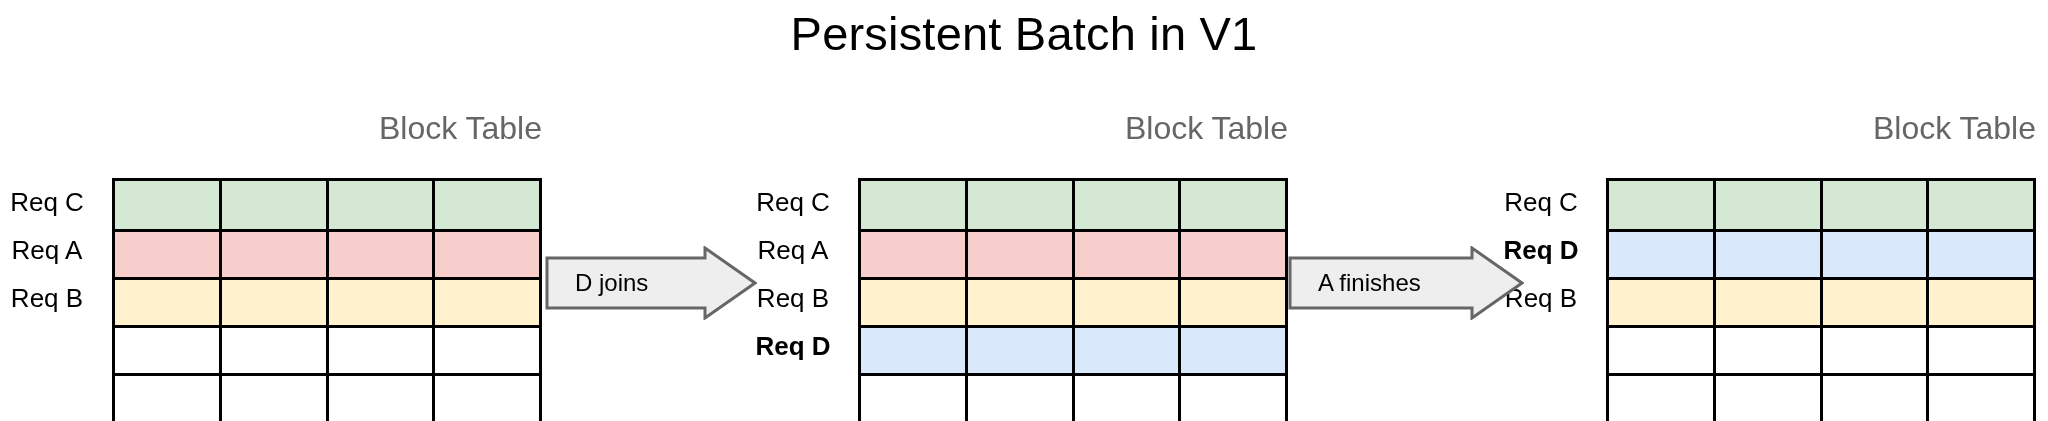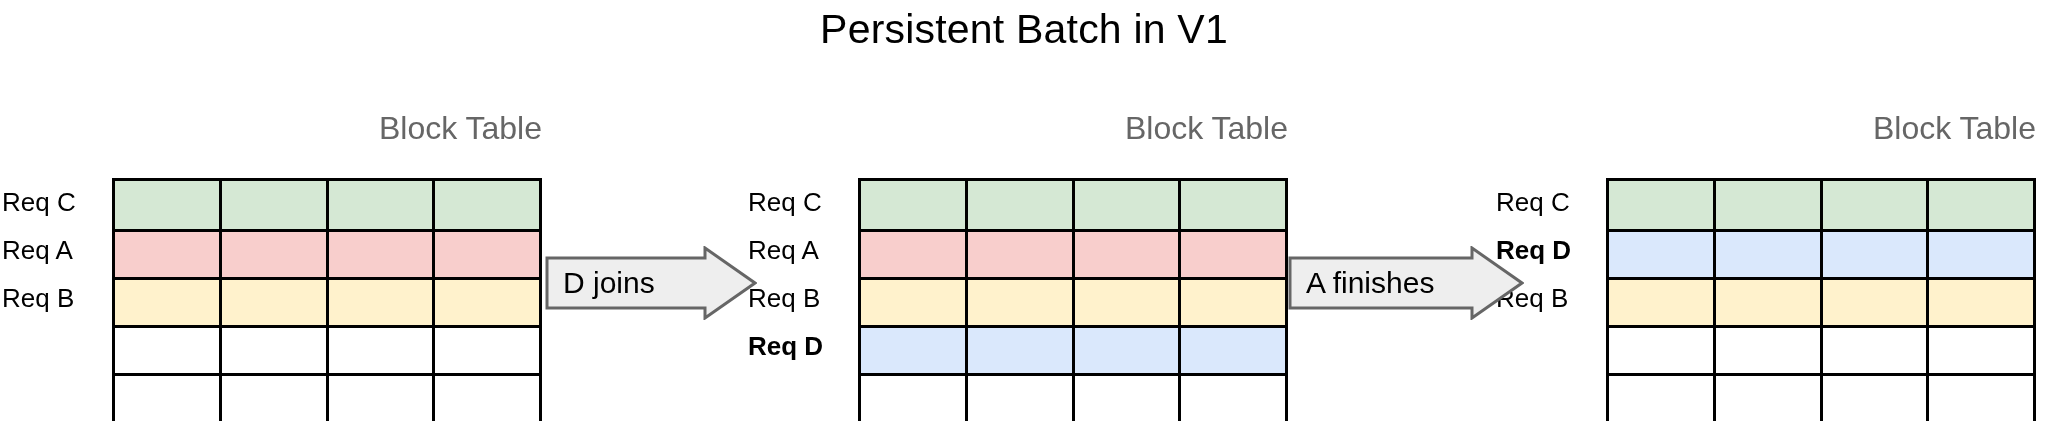--- a/index.html
+++ b/index.html
@@ -14,21 +14,21 @@
     font-family: "Liberation Sans", sans-serif;
     overflow: hidden;
   }
 
   #page-title {
     position: absolute;
     top: 6px;
     left: 0;
     width: 2048px;
     text-align: center;
-    font-size: 41px;
+    font-size: 47px;
     color: #000000;
     letter-spacing: 0.2px;
     white-space: nowrap;
   }
 
   
   .stage {
     position: absolute;
     top: 110px;
   }
@@ -69,21 +69,21 @@
     border-left: 3px solid #000000;
   }
 
   
   .row-label {
     position: absolute;
     left: 0;
     width: 100px;
     height: 48px;
     line-height: 48px;
-    text-align: left;
+    text-align: center;
     font-size: 26px;
     color: #000000;
     white-space: nowrap;
     padding-right: 10px;
     box-sizing: border-box;
   }
   .row-label.bold { font-weight: bold; }
 
   
   .arrow {
@@ -92,23 +92,23 @@
   }
   .arrow svg { display: block; }
   .arrow-label {
     position: absolute;
     top: 0;
     left: 0;
     width: 100%;
     height: 74px;
     display: flex;
     align-items: center;
-    padding-left: 18px;
-    box-sizing: border-box;
-    font-size: 30px;
+    padding-left: 30px;
+    box-sizing: border-box;
+    font-size: 24px;
     color: #000000;
     white-space: nowrap;
     pointer-events: none;
   }
 </style>
 </head>
 <body>
 
 <div id="page-title">Persistent Batch in V1</div>
 

